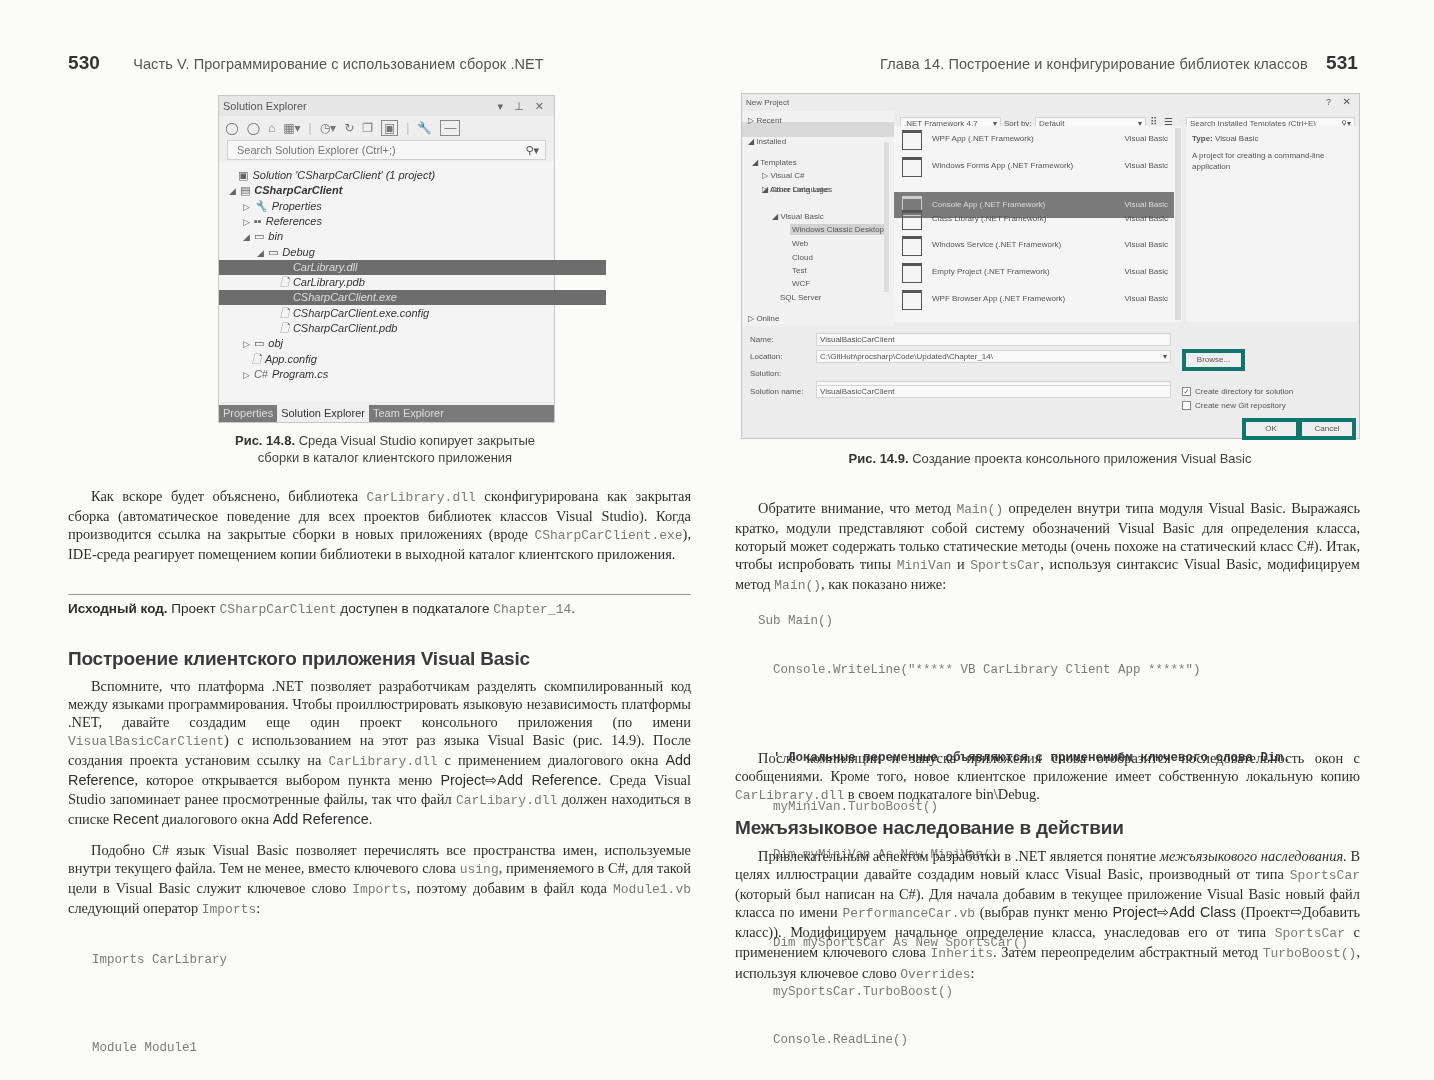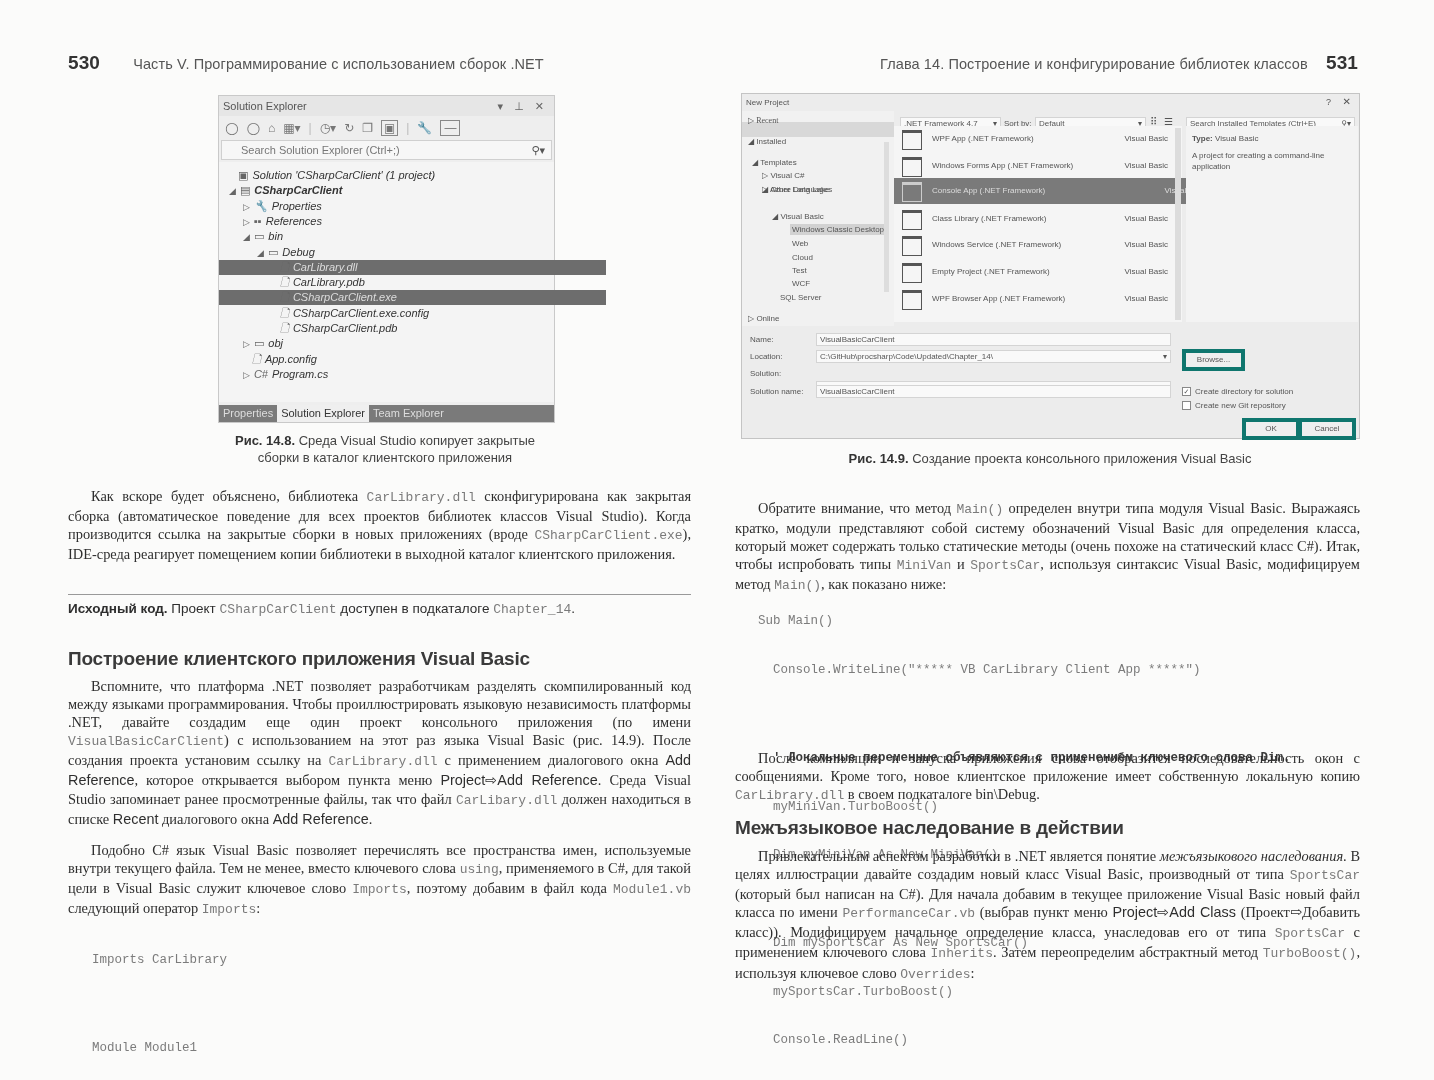--- a/index.html
+++ b/index.html
@@ -16,21 +16,21 @@
   .caption b{color:#333;}
   h2{margin:0;font-family:"Liberation Sans","DejaVu Sans",sans-serif;font-size:19px;font-weight:bold;color:#3a3a3a;letter-spacing:-0.2px;}
   .code{font-family:"Liberation Mono","DejaVu Sans Mono",monospace;font-size:12.5px;color:#7b7b7b;line-height:16.2px;white-space:pre;}
   .code .cmt{color:#3a3a3a;font-weight:bold;}
   
   .se{position:absolute;left:218px;top:95px;width:335px;height:326px;background:#eeeeee;border:1px solid #c9c9c9;font-family:"Liberation Sans","DejaVu Sans",sans-serif;font-size:11px;color:#444;}
   .se-title{height:20px;line-height:20px;padding-left:4px;background:#e6e6e6;color:#555;position:relative;}
   .se-title .ctrls{position:absolute;right:6px;top:0;color:#666;letter-spacing:4px;}
   .se-toolbar{height:24px;display:flex;align-items:center;gap:8px;padding-left:6px;color:#777;font-size:12px;}
   .se-toolbar span{display:inline-block;}
-  .se-search{height:18px;line-height:18px;margin:0 2px;background:#f7f7f7;border:1px solid #d0d0d0;padding-left:19px;color:#777;position:relative;}
+  .se-search{height:18px;line-height:18px;margin:0 8px;background:#f7f7f7;border:1px solid #d0d0d0;padding-left:9px;color:#777;position:relative;}
   .se-search .ico{position:absolute;right:6px;top:0;color:#555;}
   .se-tree{position:relative;background:#f4f4f4;height:240px;margin-top:2px;}
   .node{position:absolute;height:15px;line-height:15px;white-space:nowrap;color:#333;font-size:11px;font-style:italic;}
   .node.sel{background:#6d6d6d;color:#ddd;left:0 !important;width:335px;}
   .node .arr{color:#666;margin-right:4px;font-size:9px;}
   .node .ic{color:#666;margin-right:4px;}
   .se-tabs{position:absolute;bottom:0;left:0;right:0;height:17px;background:#7a7a7a;display:flex;font-size:11px;}
   .se-tabs div{padding:0 4px;line-height:17px;color:#ddd;}
   .se-tabs div.active{background:#efefef;color:#333;}
   
@@ -153,21 +153,21 @@
   </div>
 </div>
 
 <div class="np">
   <div class="abs" style="left:4px;top:4px;">New Project</div>
   <div class="abs" style="right:28px;top:3px;font-size:9px;">?</div>
   <div class="abs" style="right:8px;top:2px;font-size:10px;">✕</div>
 
   <div class="np-left"></div>
   <div class="np-installed"></div>
-  <div class="abs" style="left:6px;top:22px;font-family:Liberation Serif, serif;">▷ <span>Recent</span></div>
+  <div class="abs" style="left:6px;top:22px;">▷ <span>Recent</span></div>
   <div class="abs" style="left:6px;top:43px;">◢ <span>Installed</span></div>
   <div class="abs" style="left:10px;top:64px;">◢ <span>Templates</span></div>
   <div class="abs" style="left:20px;top:77px;">▷ <span>Visual C#</span></div>
   <div class="abs" style="left:20px;top:91px;">▷ <span>Azure Data Lake</span></div>
   <div class="abs" style="left:20px;top:91px;">◢ <span>Other Languages</span></div>
   <div class="abs" style="left:30px;top:118px;">◢ <span>Visual Basic</span></div>
   <div class="abs" style="left:48px;top:130px;background:#d2d2d2;padding:1px 2px;">Windows Classic Desktop</div>
   <div class="abs" style="left:50px;top:145px;">Web</div>
   <div class="abs" style="left:50px;top:159px;">Cloud</div>
   <div class="abs" style="left:50px;top:172px;">Test</div>
@@ -187,21 +187,21 @@
       <div class="np-row" style="top: 0px; text-decoration: underline;">
         <span class="rico"></span>
         <span class="rname">WPF App (.NET Framework)</span>
         <span class="rlang">Visual Basic</span>
       </div>
       <div class="np-row" style="top: 26.6px;">
         <span class="rico"></span>
         <span class="rname">Windows Forms App (.NET Framework)</span>
         <span class="rlang">Visual Basic</span>
       </div>
-      <div class="np-row sel" style="top: 52px; padding-left: 40px;">
+      <div class="np-row sel" style="top: 66px;">
         <span class="rico"></span>
         <span class="rname">Console App (.NET Framework)</span>
         <span class="rlang">Visual Basic</span>
       </div>
       <div class="np-row" style="top: 79.8px;">
         <span class="rico"></span>
         <span class="rname">Class Library (.NET Framework)</span>
         <span class="rlang">Visual Basic</span>
       </div>
       <div class="np-row" style="top: 106.4px;">

